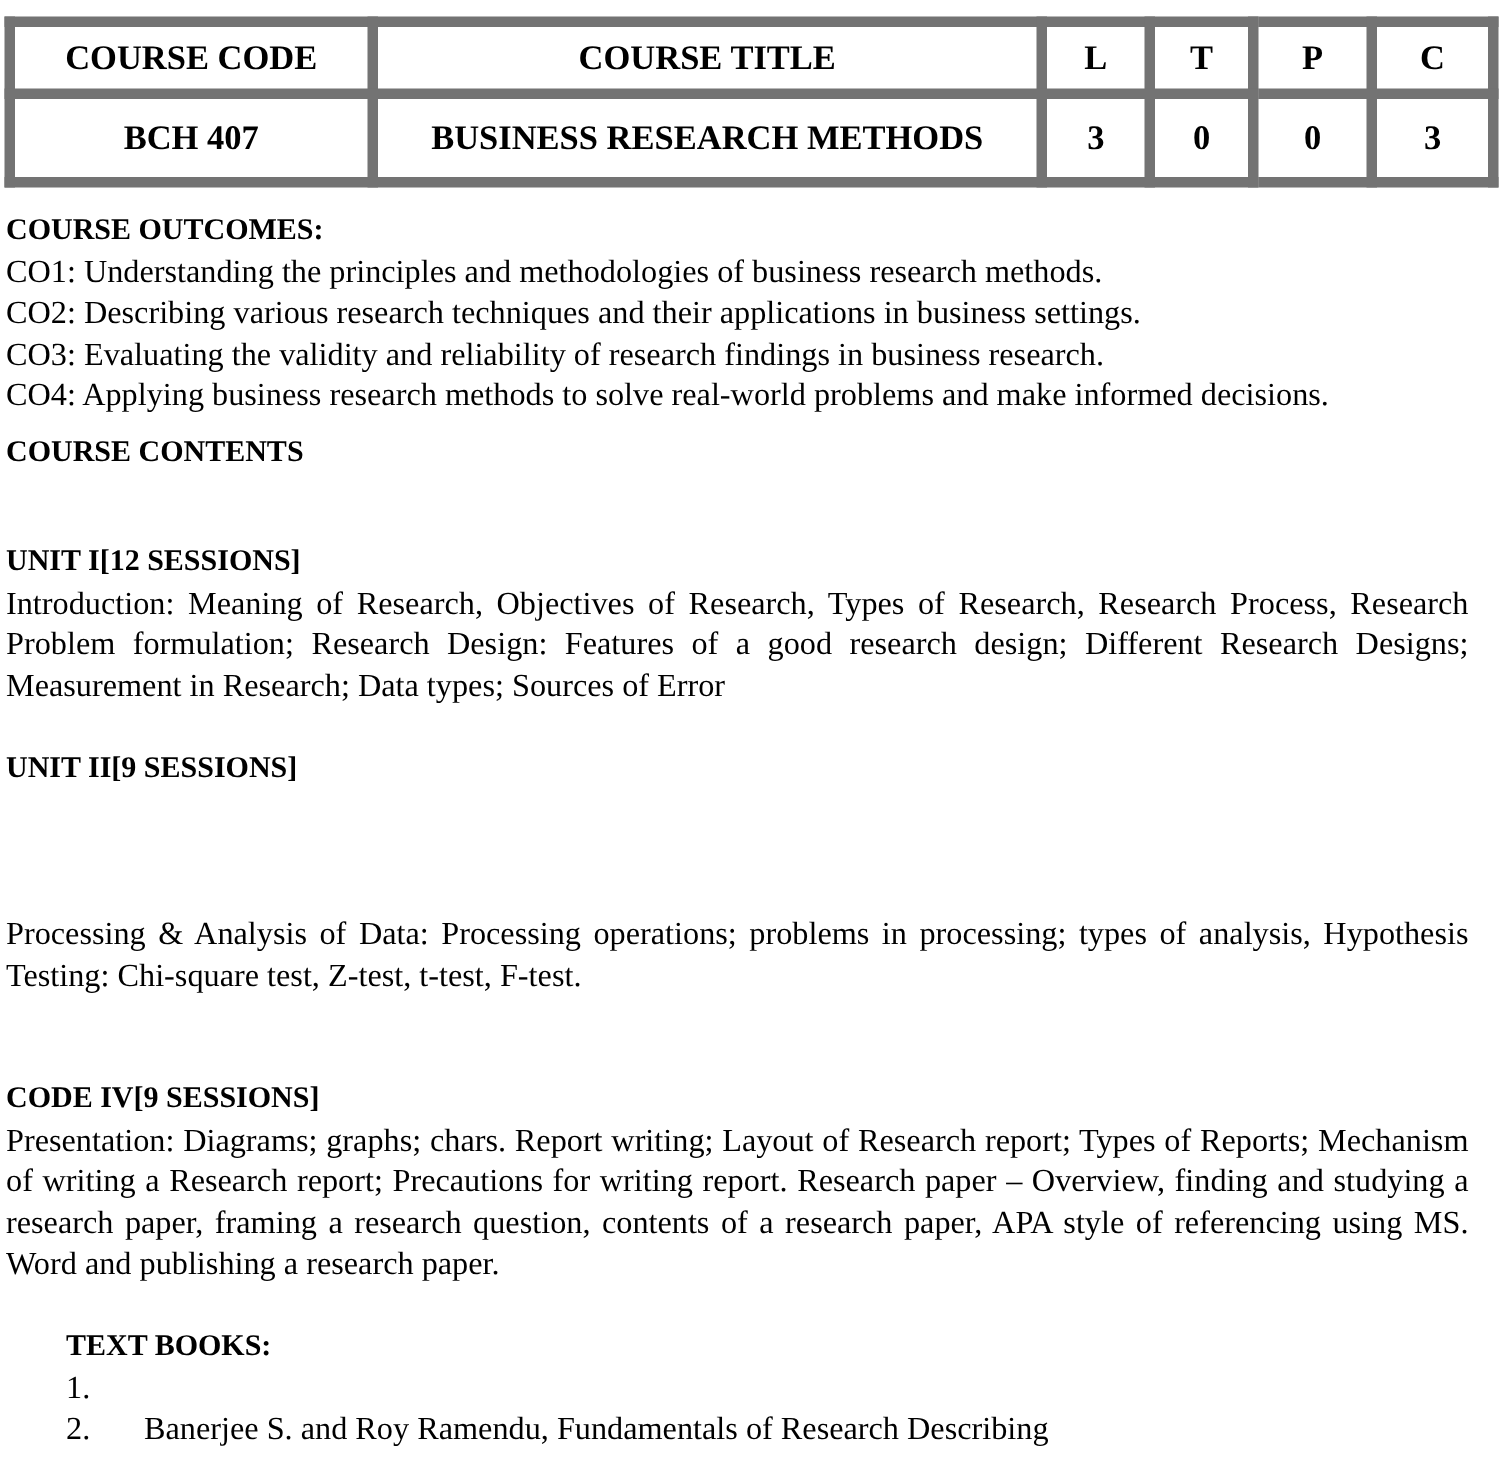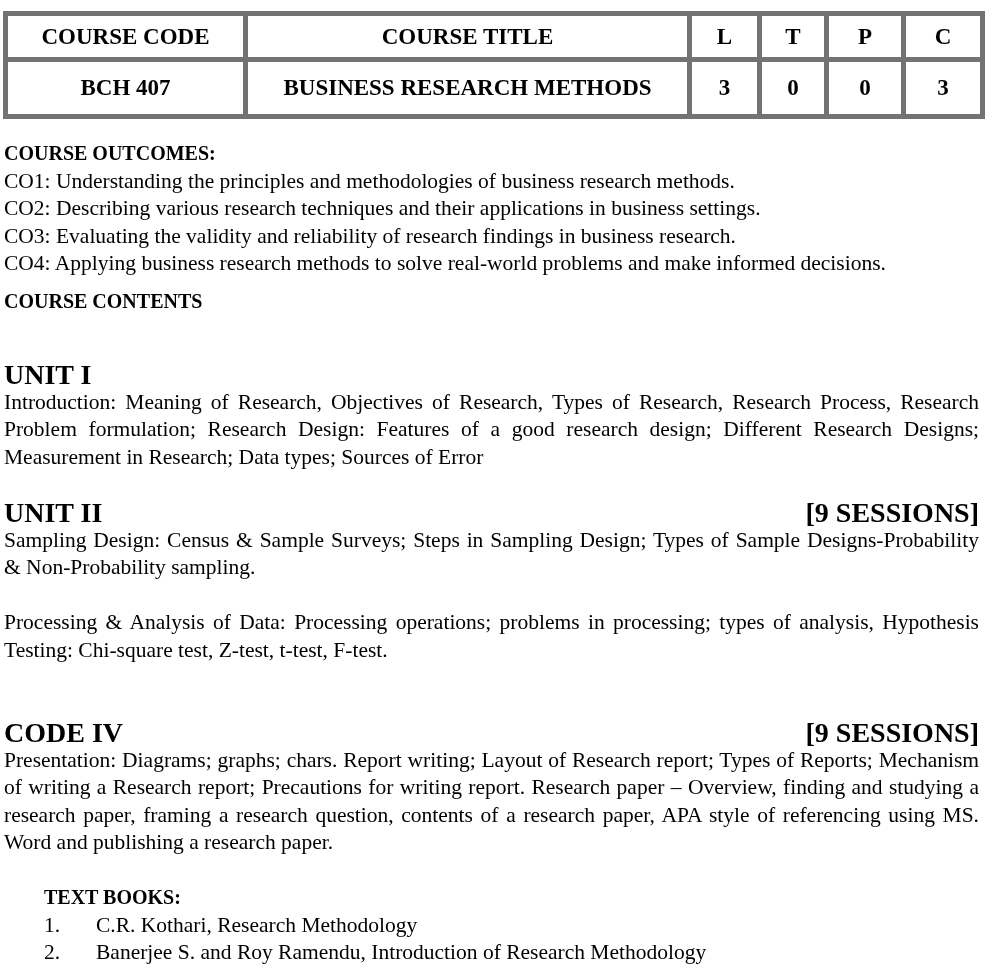--- a/index.html
+++ b/index.html
@@ -6,31 +6,31 @@
   body {
     width:1006px; height:976px; position:relative; overflow:hidden;
     font-family:"Liberation Serif", serif; color:#000;
   }
   .course-table {
     position:absolute; left:3px; top:11px;
     border-collapse:collapse;
     font-family:"Liberation Serif", serif; font-weight:bold; font-size:23px;
   }
   .course-table td {
-    border:5px solid #737373; text-align:center; padding:0; vertical-align:middle;
+    border:7px solid #737373; text-align:center; padding:0; vertical-align:middle;
   }
   .course-table tr.head td { height:41px; }
   .course-table tr.body td { height:52px; }
   .c1 { width:235px; } .c2 { width:439px; } .c3 { width:65px; }
   .c4 { width:62px; } .c5 { width:72px; } .c6 { width:74px; }
 
   .txt { position:absolute; left:4px; width:975px; font-size:21.5px; line-height:27.5px; }
   .bold-h { font-weight:bold; font-size:20px; }
   .just { text-align:justify; text-align-last:left; }
-  .unit-head { display:flex; justify-content:space-between; font-weight:bold; font-size:28px; }
+  .unit-head { display:flex; font-weight:bold; font-size:20px; }
   .book { display:flex; }
   .book .num { width:52px; }
 </style>
 </head>
 <body>
 
 <table class="course-table">
   <tbody>
       <tr class="head">
     <td class="c1">COURSE CODE</td>
@@ -57,47 +57,46 @@
   <div>CO2: Describing various research techniques and their applications in business settings.</div>
   <div>CO3: Evaluating the validity and reliability of research findings in business research.</div>
   <div>CO4: Applying business research methods to solve real-world problems and make informed decisions.</div>
 </div>
 
 <div class="txt bold-h" style="top:288px;">COURSE CONTENTS</div>
 
 <div class="txt" style="top:361px;">
   <div class="unit-head">
     <span>UNIT I</span>
+    <span>[12 SESSIONS]</span>
   </div>
   <div class="just">Introduction: Meaning of Research, Objectives of Research, Types of Research, Research Process, Research Problem formulation; Research Design: Features of a good research design; Different Research Designs; Measurement in Research; Data types; Sources of Error</div>
 </div>
 
 <div class="txt" style="top:499px;">
   <div class="unit-head">
     <span>UNIT II</span>
     <span>[9 SESSIONS]</span>
   </div>
-  <div class="just">Sampling Design: Census &amp; Sample Surveys; Steps in Sampling Design; Types of Sample Designs-Probability &amp; Non-Probability sampling.</div>
 </div>
 
 <div class="txt" style="top:609px;">
   <div class="just">Processing &amp; Analysis of Data: Processing operations; problems in processing; types of analysis, Hypothesis Testing: Chi-square test, Z-test, t-test, F-test.</div>
 </div>
 
 <div class="txt" style="top:719px;">
   <div class="unit-head">
     <span>CODE IV</span>
     <span>[9 SESSIONS]</span>
   </div>
   <div class="just">Presentation: Diagrams; graphs; chars. Report writing; Layout of Research report; Types of Reports; Mechanism of writing a Research report; Precautions for writing report. Research paper – Overview, finding and studying a research paper, framing a research question, contents of a research paper, APA style of referencing using MS. Word and publishing a research paper.</div>
 </div>
 
 <div class="txt" style="top:884px;margin-left:40px;">
   <div class="bold-h">TEXT BOOKS:</div>
   <div class="book">
     <span class="num">1.</span>
-    <span>C.R. Kothari, Research Methodology</span>
   </div>
   <div class="book">
     <span class="num">2.</span>
-    <span>Banerjee S. and Roy Ramendu, Introduction of Research Methodology</span>
+    <span>Banerjee S. and Roy Ramendu, Fundamentals of Research Describing</span>
   </div>
 </div>
 
 </body></html>

